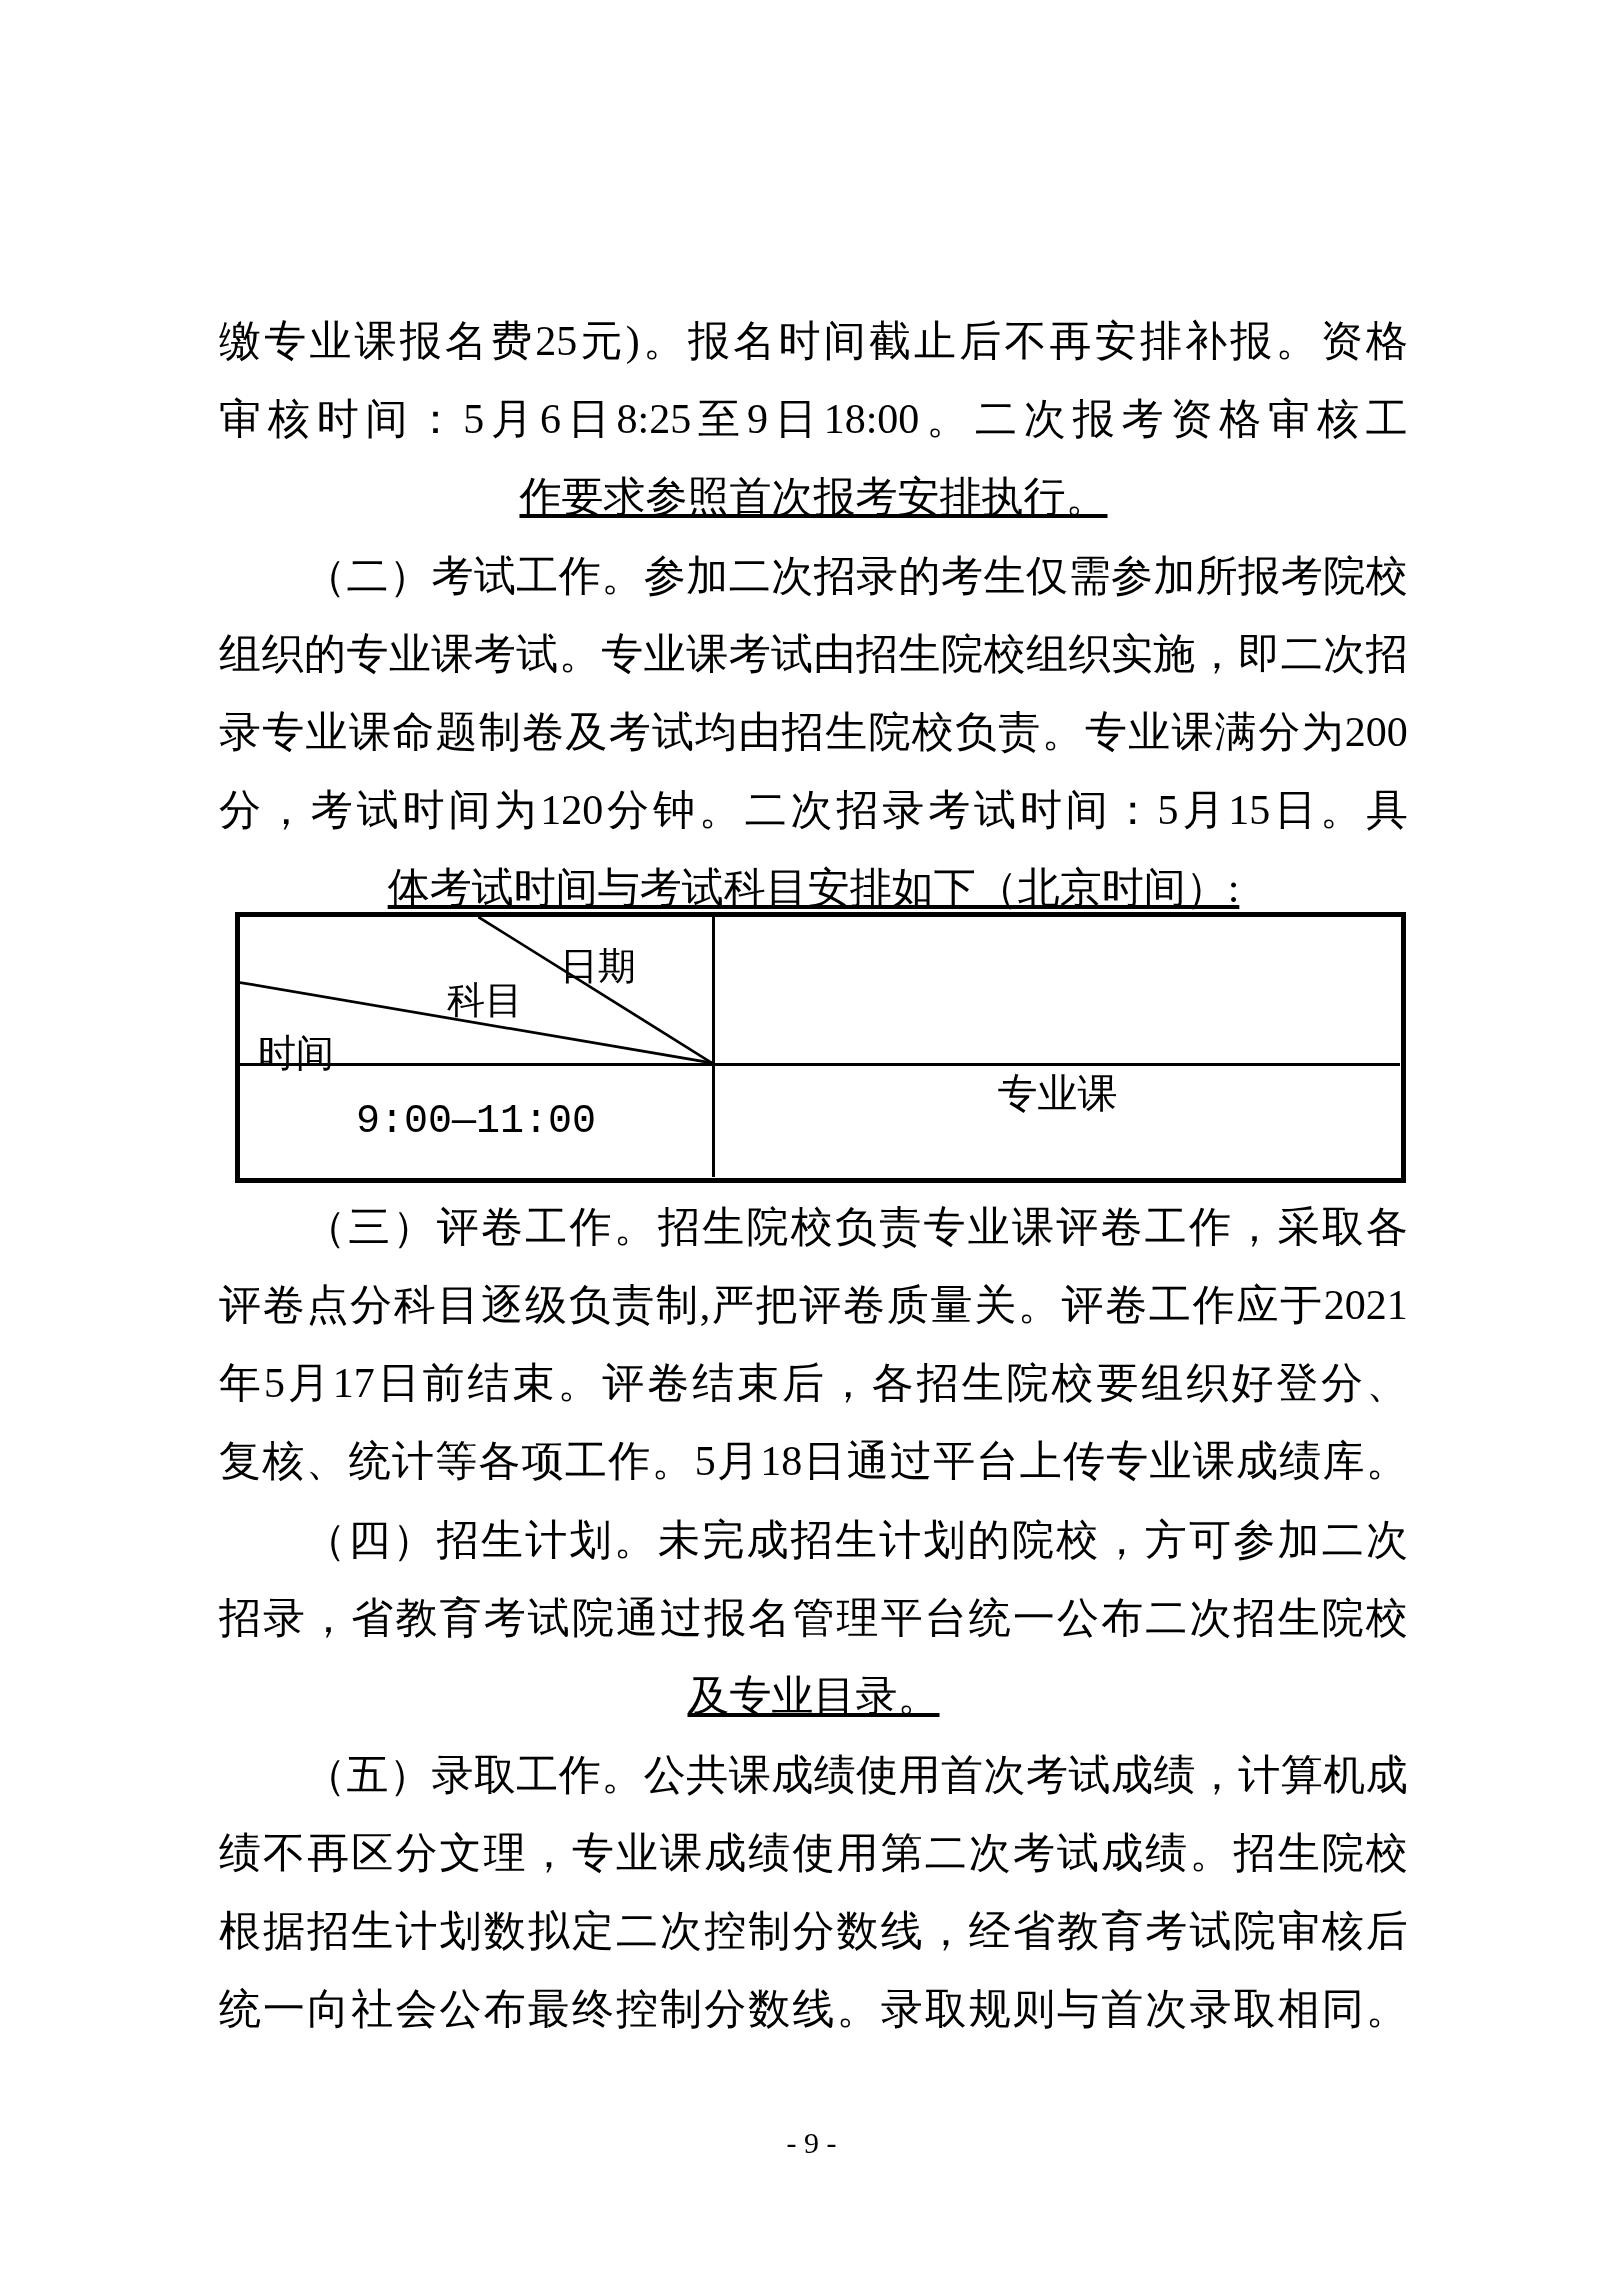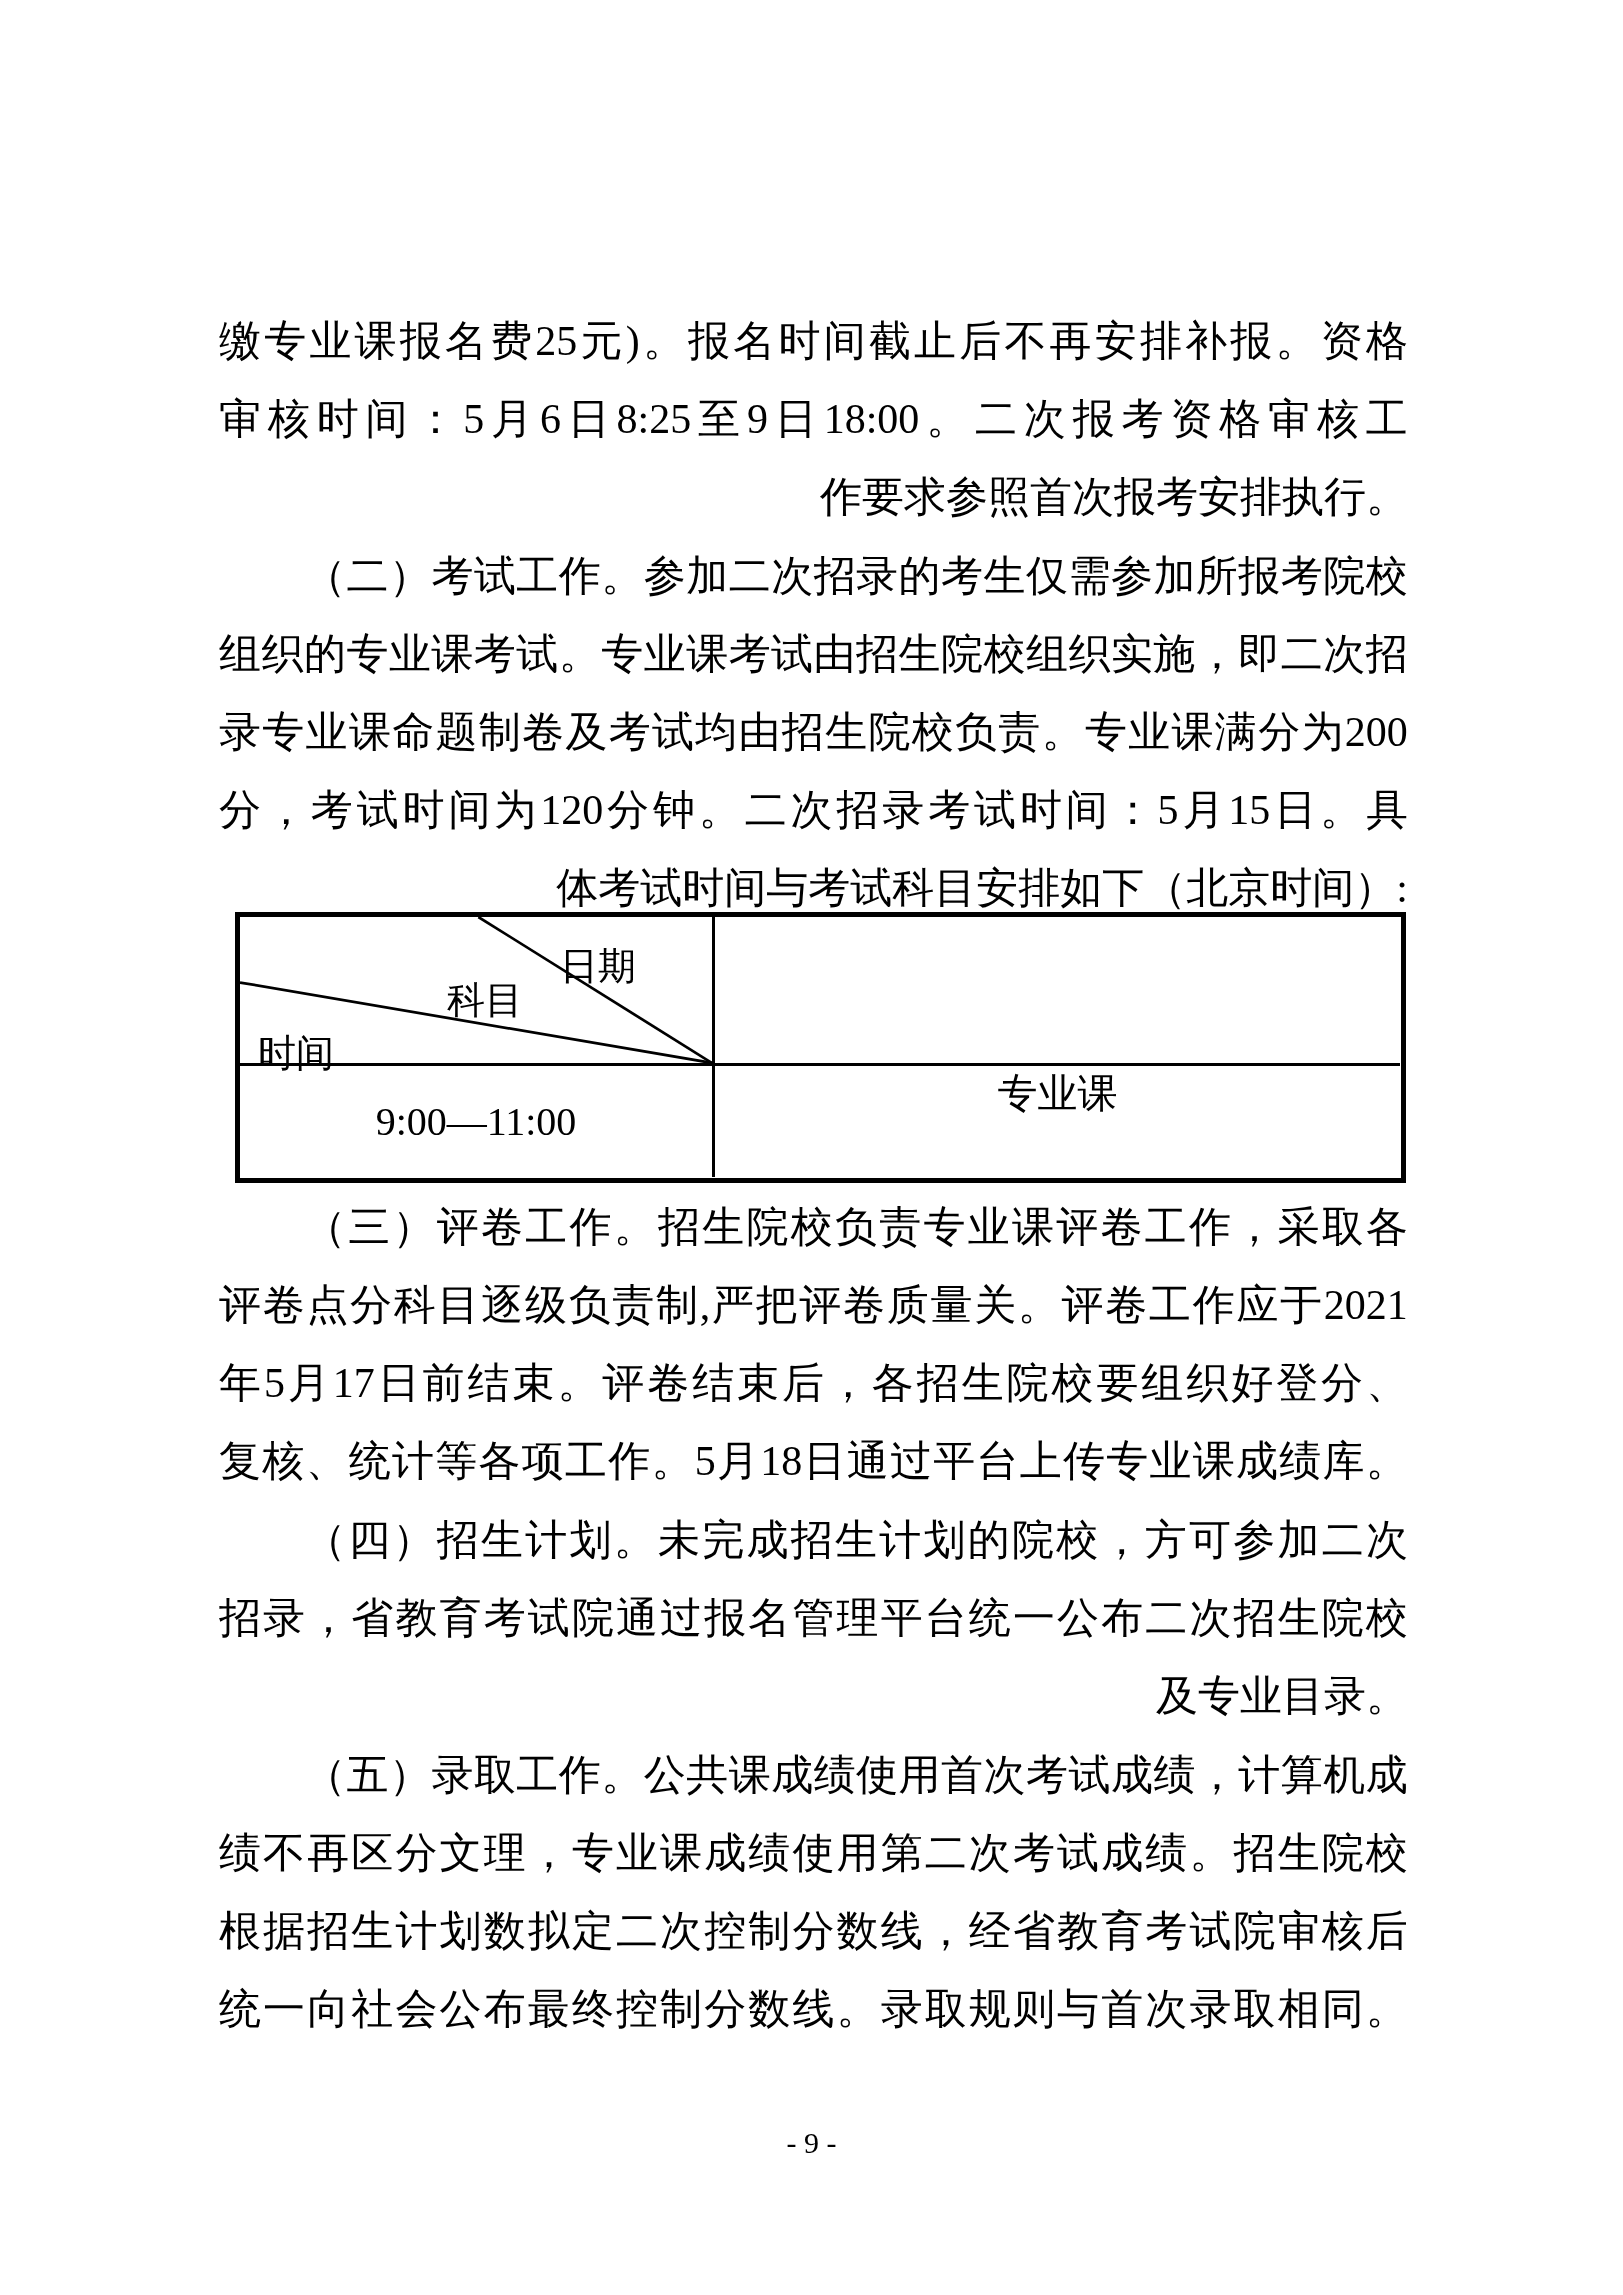--- a/index.html
+++ b/index.html
@@ -16,38 +16,38 @@
   .line{
     height:78px;
     font-size:42px;
     line-height:78px;
     white-space:nowrap;
     color:#000;
   }
   
   .line.jl{display:flex;justify-content:space-between;align-items:center;white-space:normal;}
   .line.jl.indent{padding-left:85px;}
-  .line.short{text-align:right;}
+  .line.short{text-align:center;text-decoration:underline;}
 
   
   #schedule-table{
     position:absolute;
     left:235px;top:912px;
     width:1171px;height:271px;
     border:5.5px solid #000;
     box-sizing:border-box;
     background:#fff;
   }
   .tbl-inner{position:absolute;left:0;top:0;width:1160px;height:200px;}
   .v-divider{position:absolute;left:472px;top:0;width:2.7px;height:260px;background:#000;}
   .h-divider{position:absolute;left:0;top:146px;width:1160px;height:2.7px;background:#000;}
   .cell{position:absolute;box-sizing:border-box;}
   .cell.header-left{left:0;top:0;width:472px;height:146px;}
   .cell.header-right{left:475px;top:0;width:685px;height:146px;display:flex;align-items:center;justify-content:center;}
-  .cell.row-left{left:0;top:149px;width:472px;height:111px;display:flex;align-items:center;justify-content:center;}
+  .cell.row-left{left:0;top:149px;width:472px;height:111px;display:flex;align-items:center;justify-content:center;font-family:Liberation Mono, monospace;}
   .cell.row-right{left:475px;top:149px;width:685px;height:111px;display:flex;align-items:flex-start;justify-content:center;}
   .corner-label{position:absolute;transform:translate(-50%,-50%);font-size:38px;line-height:38px;white-space:nowrap;}
   .lbl-date{left:358px;top:49px;}
   .lbl-subject{left:229px;top:83px;margin-left:16px;}
   .lbl-time{left:56px;top:136px;}
   .date-text{font-size:40px;}
   .time-text{font-size:40px;}
   .subject-text{font-size:40px;}
   .diag-svg{position:absolute;left:0;top:0;width:472px;height:146px;}
 

